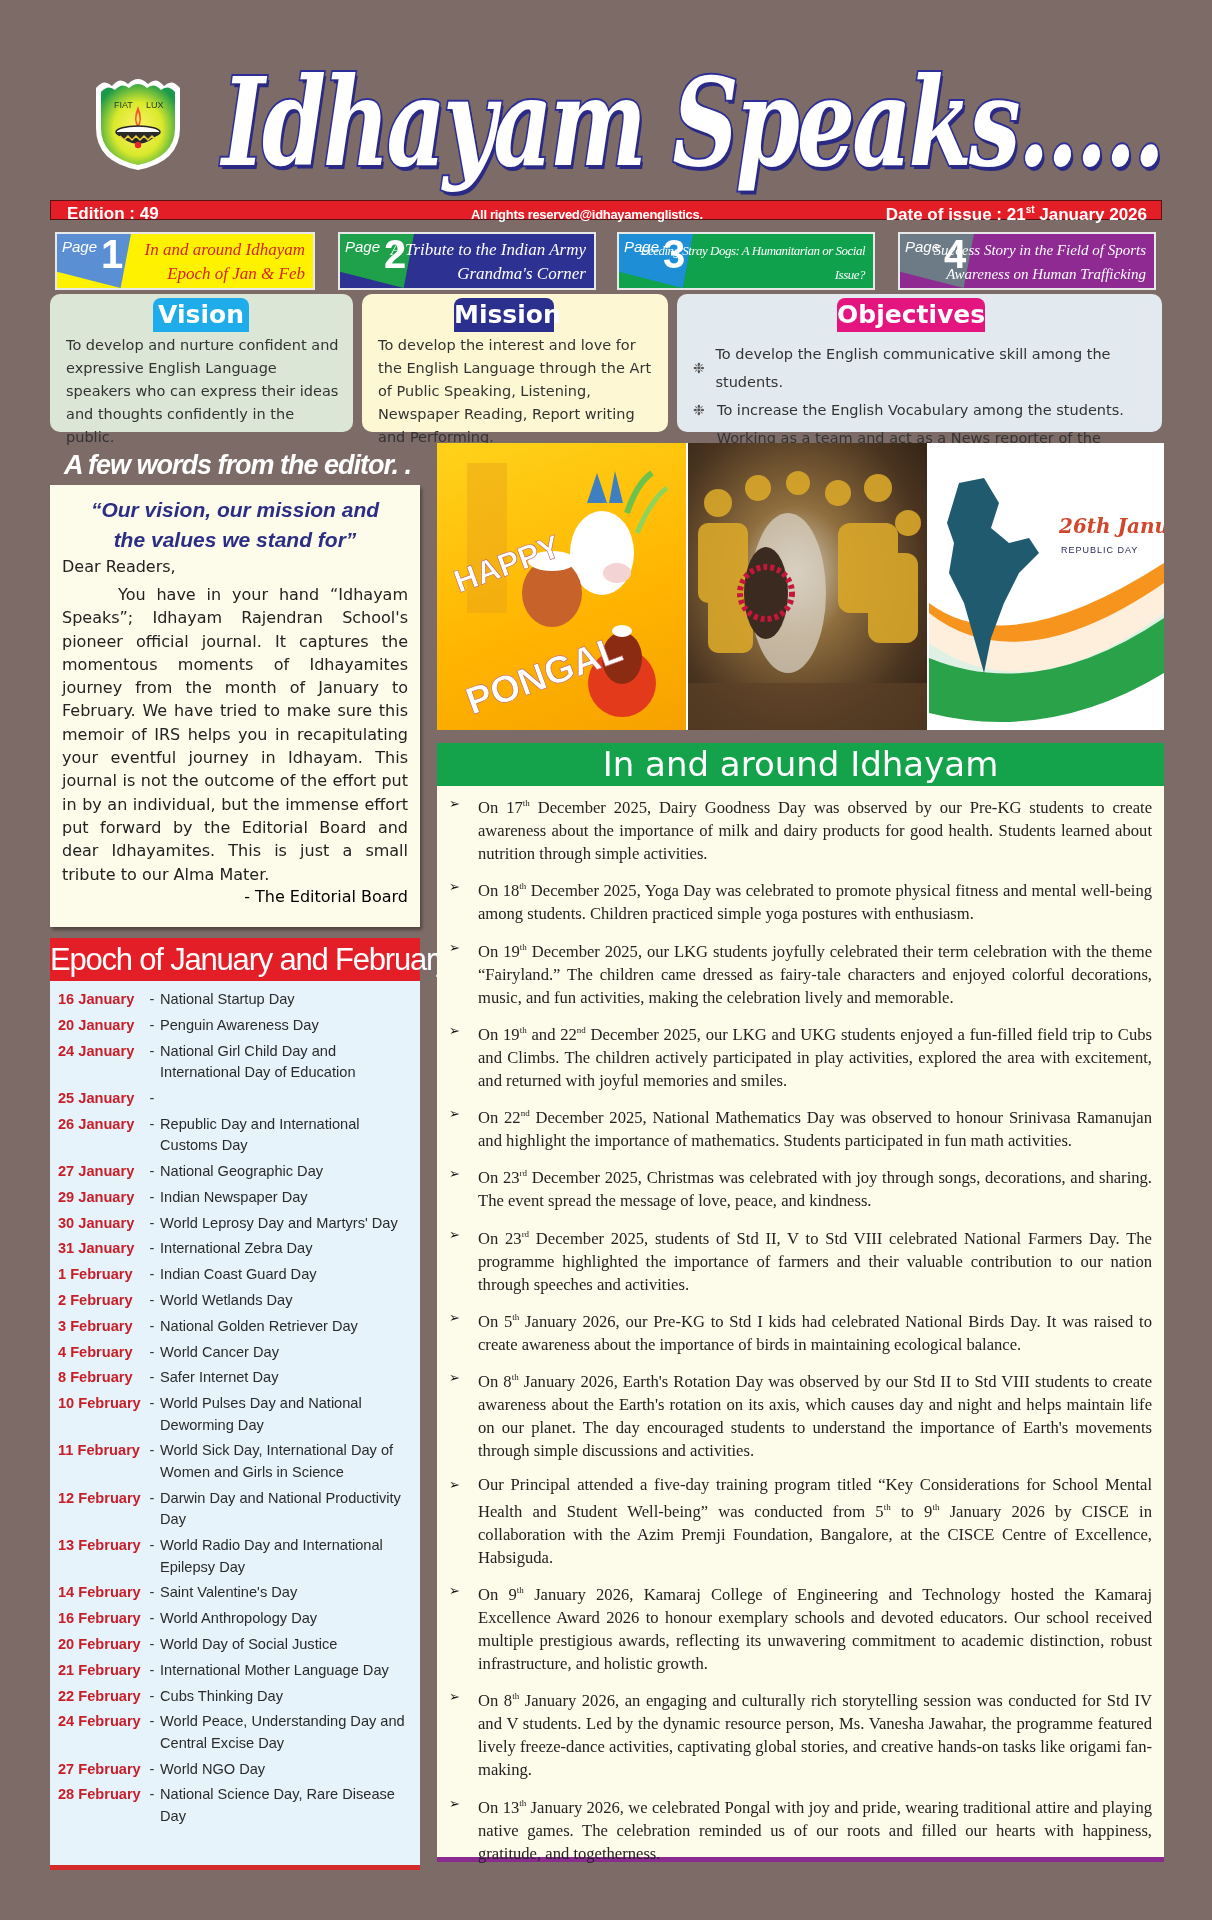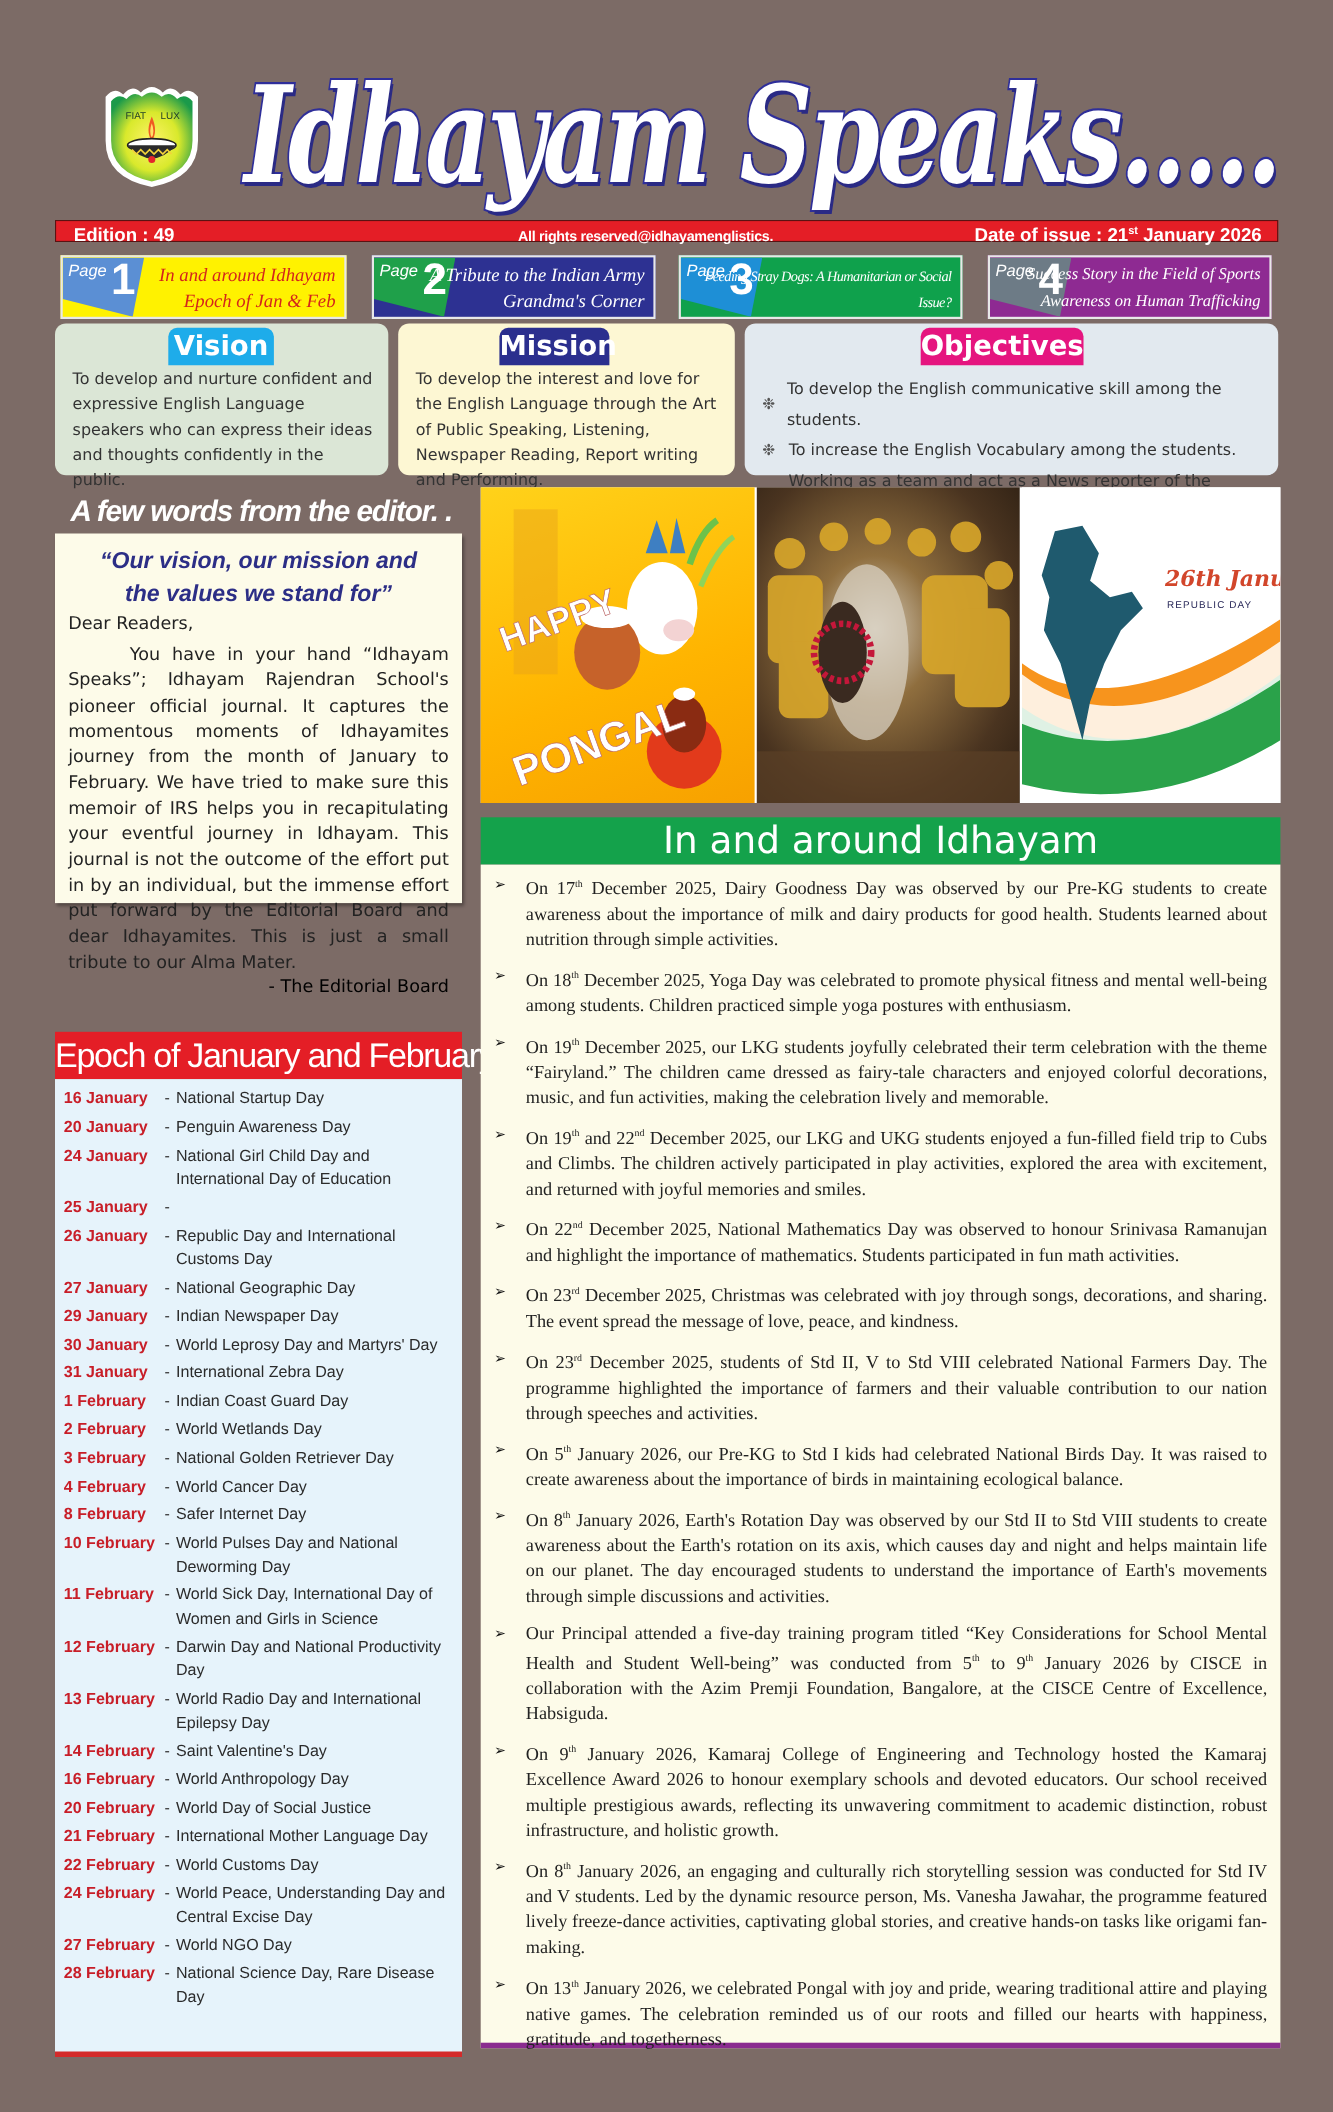--- a/index.html
+++ b/index.html
@@ -93,21 +93,21 @@
   #objectives li { display: flex; align-items: center; }
   #objectives li .bul { width: 24px; color: #555; font-size: 14px; }
 
   
   #editor-head {
     left: 50px; top: 446px; width: 370px; height: 38px;
     color: #fff; font-family: "Liberation Sans", sans-serif; font-weight: bold; font-style: italic;
     font-size: 27px; letter-spacing: -1px; line-height: 38px; padding-left: 14px;
   }
   #editor-box {
-    left: 50px; top: 485px; width: 370px; height: 336px;
+    left: 50px; top: 485px; width: 370px; height: 442px;
     background: #fdfbe9; box-shadow: 2px 3px 3px rgba(0,0,0,0.35); padding-left: 12px;
   }
   #editor-quote {
     position: absolute; left: 0; right: 0; top: 10px; text-align: center;
     color: #2c2e86; font-family: "Liberation Sans", sans-serif; font-weight: bold; font-style: italic;
     font-size: 21px; line-height: 30px;
   }
   #editor-greet { position: absolute; left: 12px; top: 72px; font-size: 16px; color: #222; }
   #editor-body {
     position: absolute; left: 12px; right: 12px; top: 98px;
@@ -373,21 +373,21 @@
         <span class="ev">World Day of Social Justice</span>
       </li>
       <li>
         <span class="dt">21 February</span>
         <span class="dash">-</span>
         <span class="ev">International Mother Language Day</span>
       </li>
       <li>
         <span class="dt">22 February</span>
         <span class="dash">-</span>
-        <span class="ev">World Customs Day</span>
+        <span class="ev">Cubs Thinking Day</span>
       </li>
       <li>
         <span class="dt">24 February</span>
         <span class="dash">-</span>
         <span class="ev">World Peace, Understanding Day and Central Excise Day</span>
       </li>
       <li>
         <span class="dt">27 February</span>
         <span class="dash">-</span>
         <span class="ev">World NGO Day</span>

